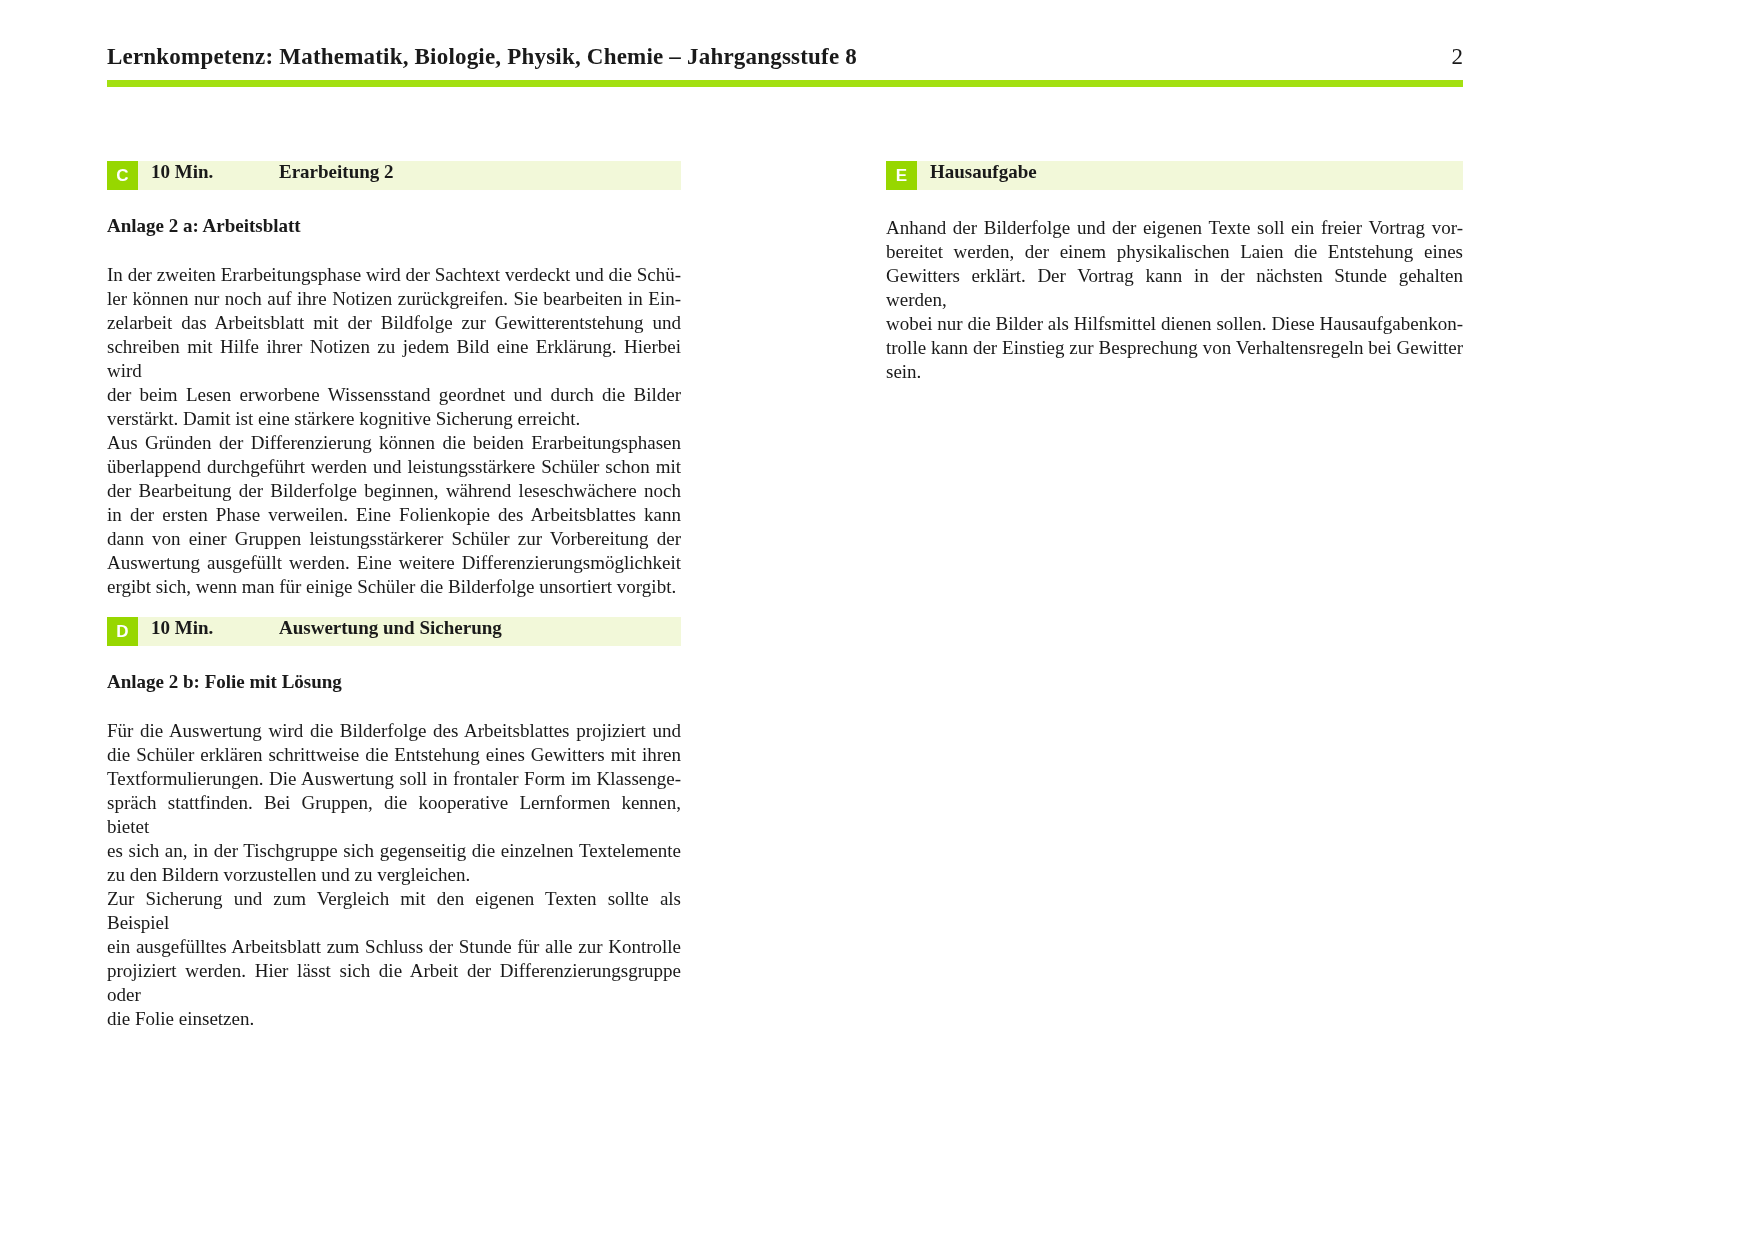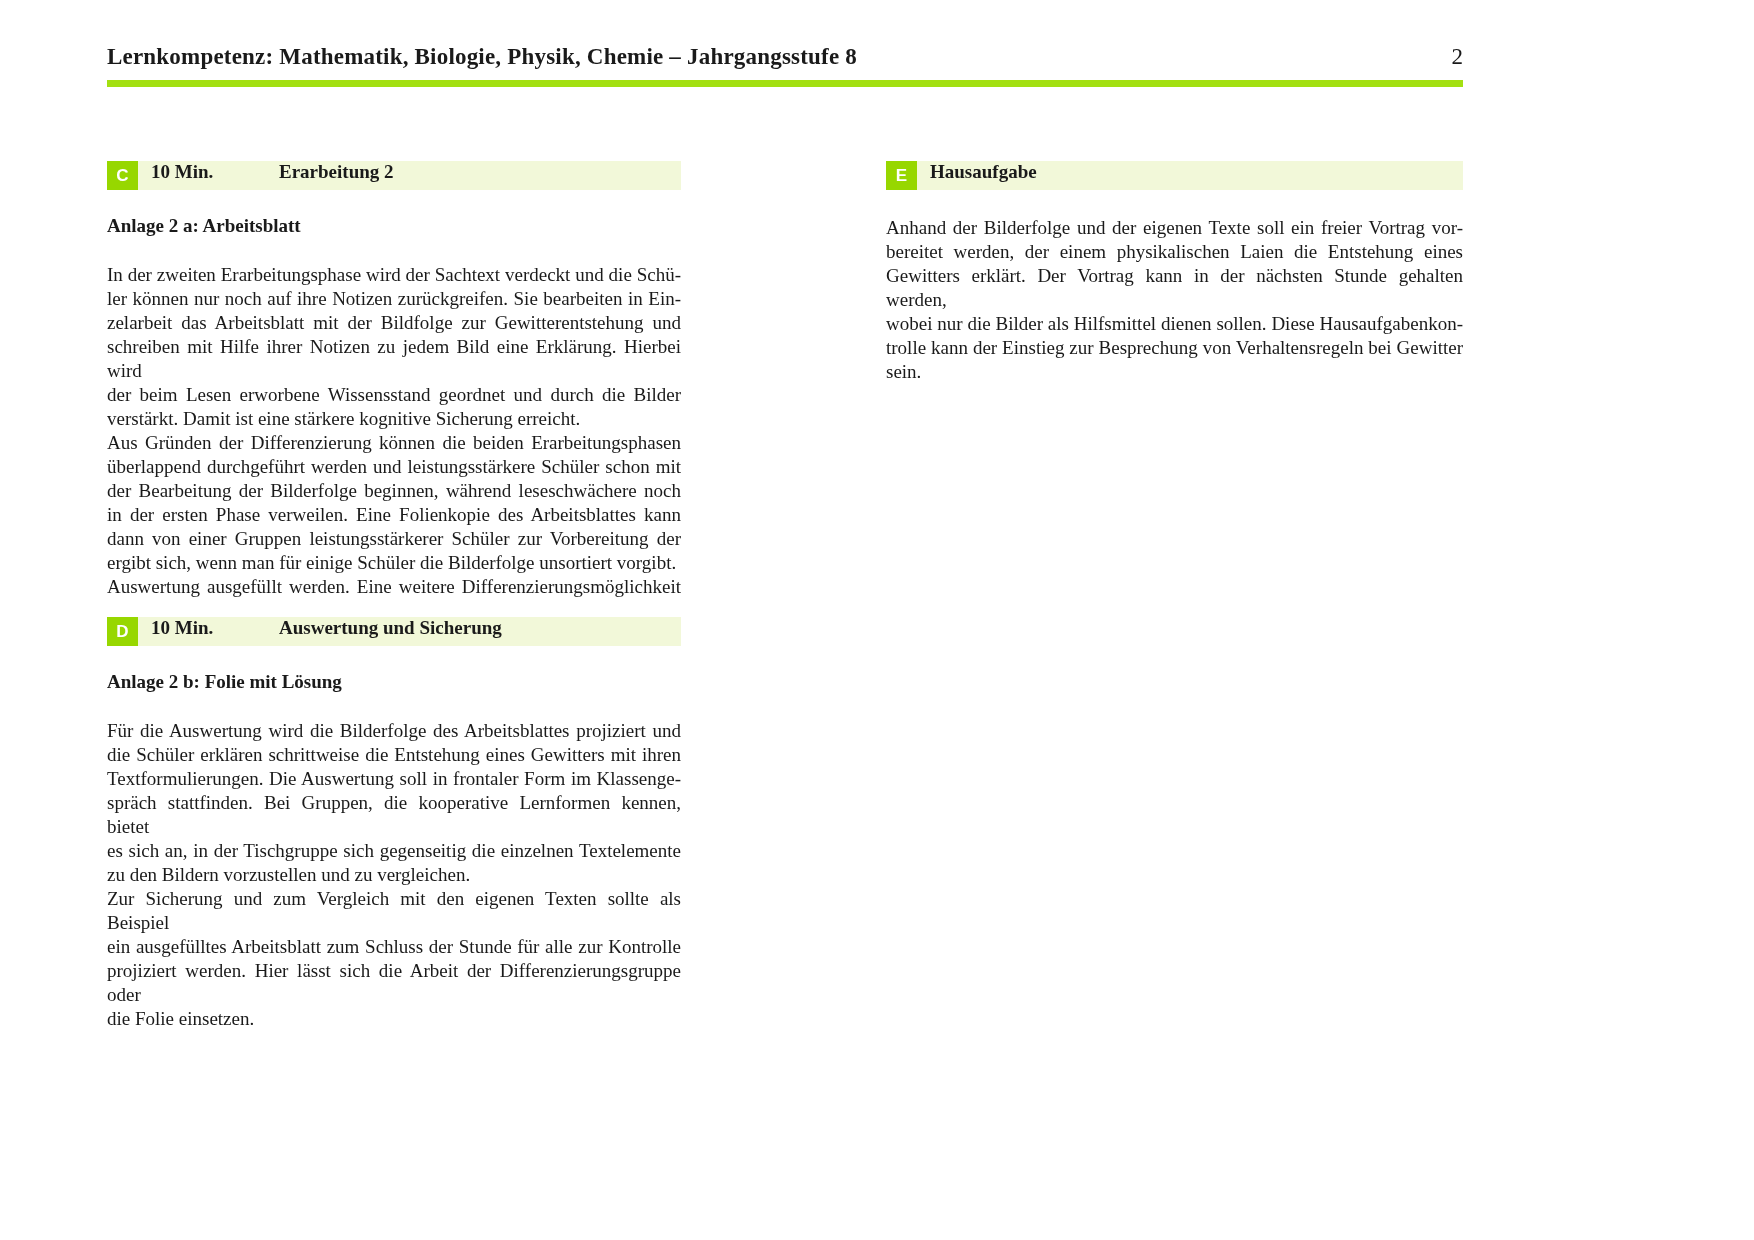--- a/index.html
+++ b/index.html
@@ -88,22 +88,22 @@
         <div class="tline">ler können nur noch auf ihre Notizen zurückgreifen. Sie bearbeiten in Ein-</div>
         <div class="tline">zelarbeit das Arbeitsblatt mit der Bildfolge zur Gewitterentstehung und</div>
         <div class="tline">schreiben mit Hilfe ihrer Notizen zu jedem Bild eine Erklärung. Hierbei wird</div>
         <div class="tline">der beim Lesen erworbene Wissensstand geordnet und durch die Bilder</div>
         <div class="tline tlast">verstärkt. Damit ist eine stärkere kognitive Sicherung erreicht.</div>
         <div class="tline">Aus Gründen der Differenzierung können die beiden Erarbeitungsphasen</div>
         <div class="tline">überlappend durchgeführt werden und leistungsstärkere Schüler schon mit</div>
         <div class="tline">der Bearbeitung der Bilderfolge beginnen, während leseschwächere noch</div>
         <div class="tline">in der ersten Phase verweilen. Eine Folienkopie des Arbeitsblattes kann</div>
         <div class="tline">dann von einer Gruppen leistungsstärkerer Schüler zur Vorbereitung der</div>
+        <div class="tline">Auswertung ausgefüllt werden. Eine weitere Differenzierungsmöglichkeit</div>
         <div class="tline tlast">ergibt sich, wenn man für einige Schüler die Bilderfolge unsortiert vorgibt.</div>
-        <div class="tline">Auswertung ausgefüllt werden. Eine weitere Differenzierungsmöglichkeit</div>
       </div>
 
     <div class="section-bar gap-before-bar">
       <div class="section-letter" style="background: rgb(151, 215, 0);">D</div>
       <div class="section-rest" style="background: rgb(242, 248, 217);">
         <span class="section-duration">10 Min.</span>
         <span class="section-title">Auswertung und Sicherung</span>
       </div>
     </div>
 

